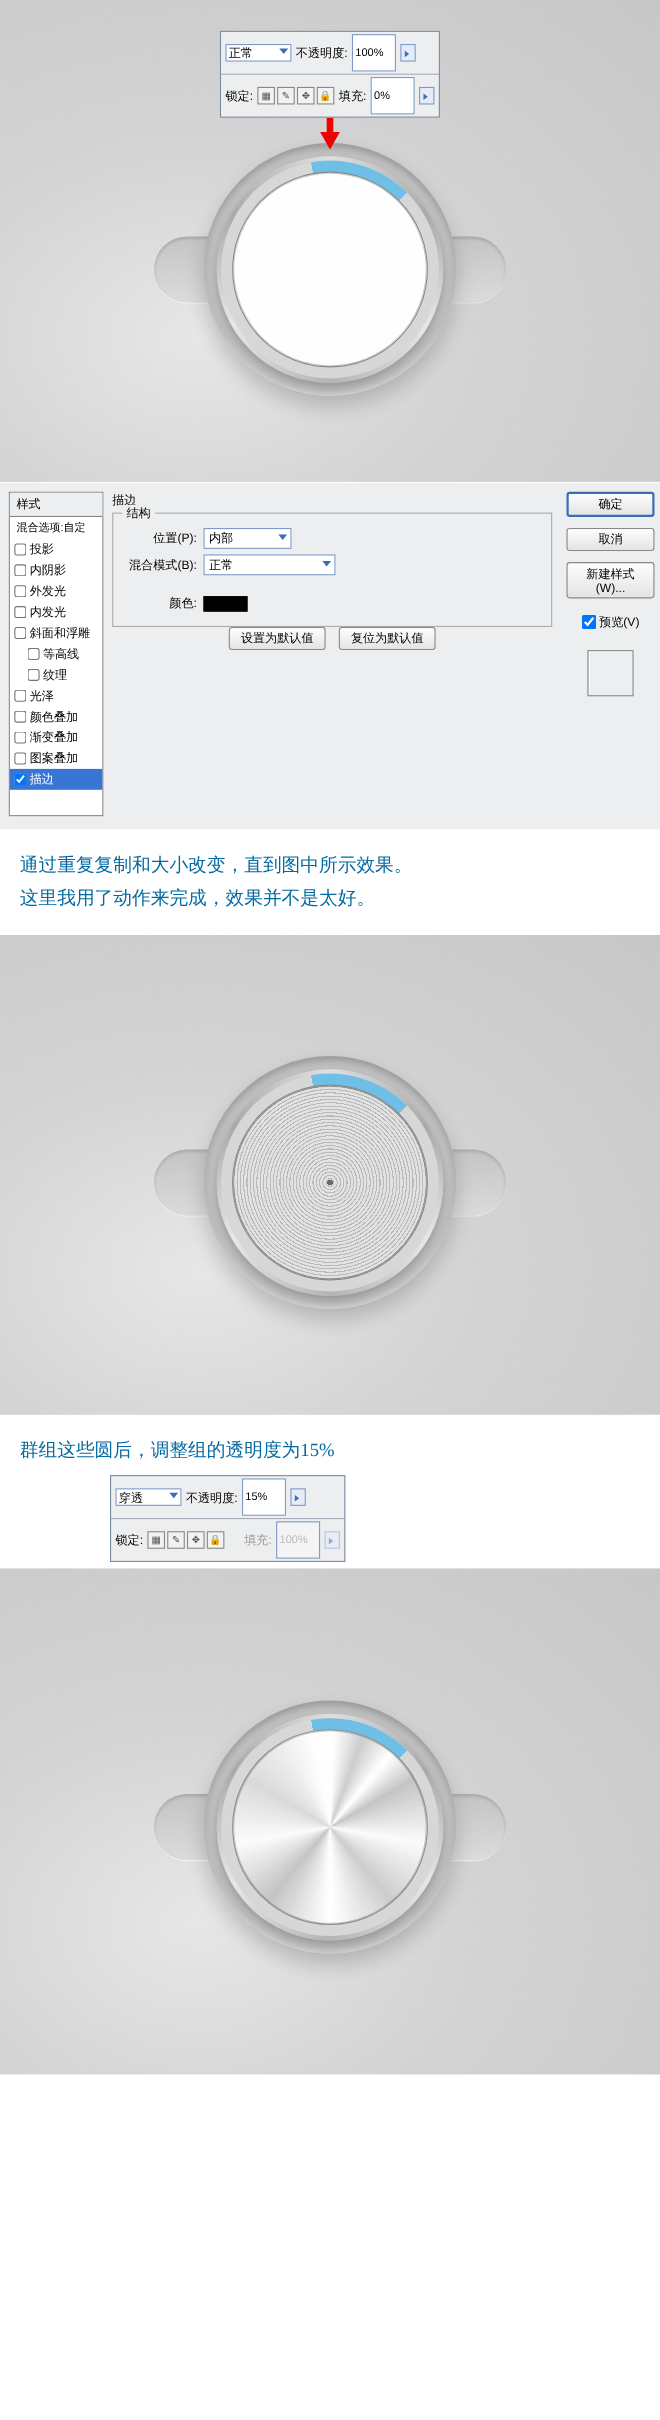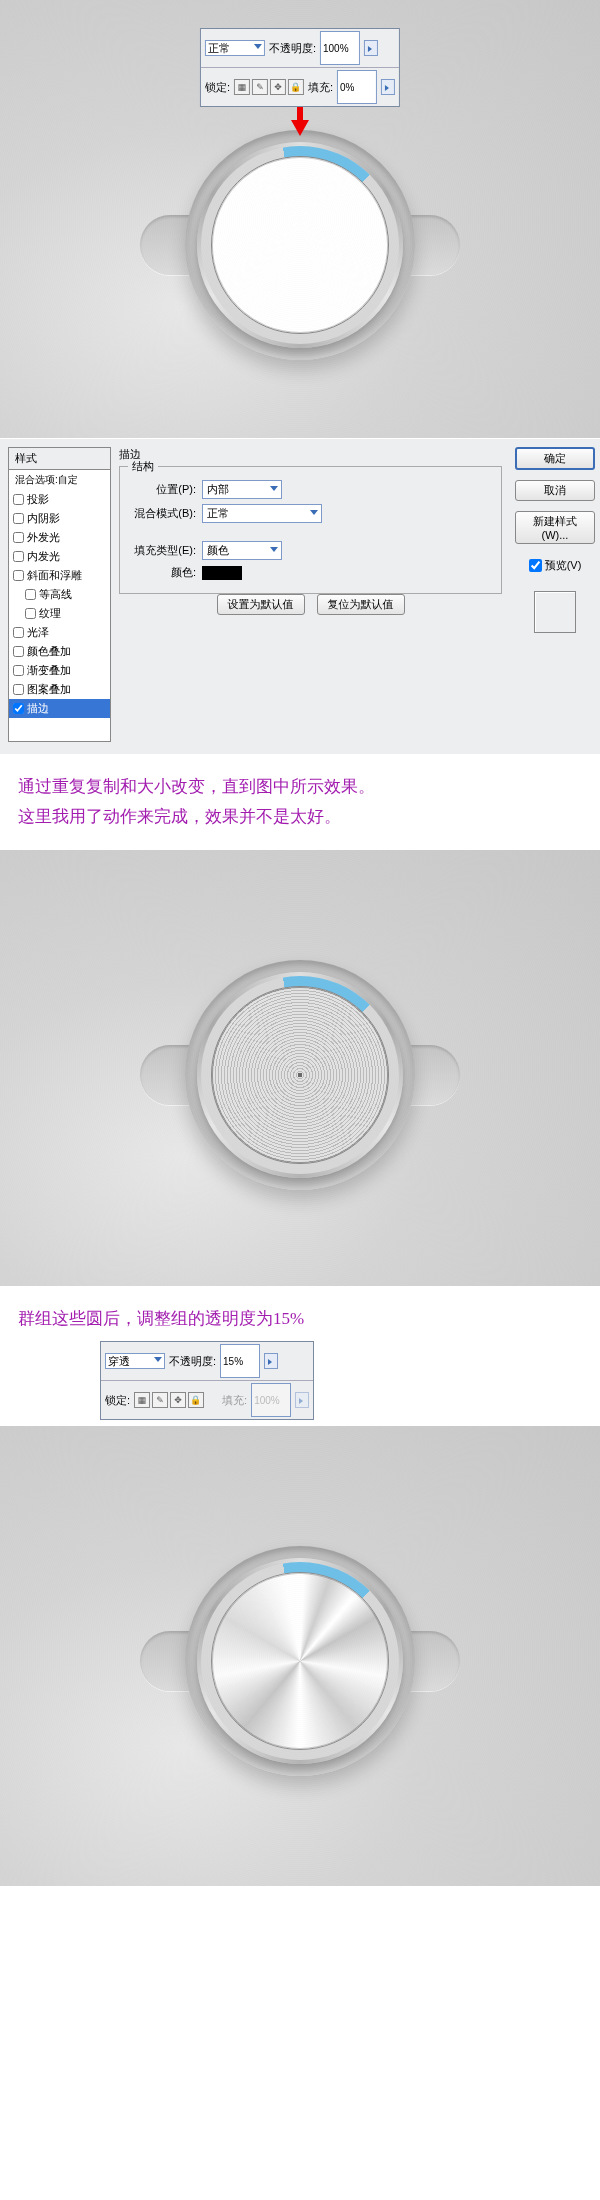--- a/index.html
+++ b/index.html
@@ -30,21 +30,21 @@
 .knob-ring{position:absolute;inset:12px;border-radius:50%;background:conic-gradient(from 0deg,#e0e0e0 0deg,#aaa 60deg,#e8e8e8 120deg,#b5b5b5 180deg,#e8e8e8 240deg,#aaa 300deg,#e0e0e0 360deg);box-shadow:0 4px 10px rgba(0,0,0,.25)}
 .knob-tick{position:absolute;inset:16px;border-radius:50%;background:#d8d8d8}
 .knob-arc{position:absolute;inset:0;border-radius:50%}
 .arc-blue{background:conic-gradient(from -10deg,#6fc0e8 0deg,#6fc0e8 55deg,transparent 55deg)}
 .knob-face{position:absolute;inset:26px;border-radius:50%;background:#fff;border:1px solid #888;box-shadow:inset 0 0 0 1px rgba(0,0,0,.2)}
 .knob-face.rings{background:radial-gradient(circle,#6a6a6a 0%,#6a6a6a 2%,transparent 2%),repeating-radial-gradient(circle,#bbb 0,#bbb 1px,#e3e3e3 1px,#e3e3e3 3px);background-color:#d0d0d0}
 .knob-face.brushed{background:conic-gradient(from 0deg,#fafafa 0deg,#c4c4c4 20deg,#f5f5f5 40deg,#bcbcbc 60deg,#f0f0f0 100deg,#c4c4c4 140deg,#f5f5f5 180deg,#bcbcbc 220deg,#f0f0f0 260deg,#d0d0d0 300deg,#fafafa 360deg);filter:brightness(1.05)}
 
 
 .dialog{display:flex;background:#eceef0;font-size:11px;border-top:1px solid #fff}
-.dlg-left{width:103px;border:1px solid #888;background:#fff;margin:8px 0 12px 8px}
+.dlg-left{width:86px;border:1px solid #888;background:#fff;margin:8px 0 12px 8px}
 .dlg-left-head{background:#eceef0;padding:3px 6px;border-bottom:1px solid #888}
 .dlg-sub{padding:3px 6px;font-size:10px}
 .dlg-item{display:flex;align-items:center;padding:2px 4px;gap:3px}
 .dlg-item input{width:11px;height:11px}
 .dlg-item.active{background:#3876d6;color:#fff}
 .dlg-mid{flex:1;padding:8px}
 .dlg-group{border:1px solid #aaa;padding:8px;position:relative;margin-top:4px}
 .dlg-group-title{position:absolute;top:-8px;left:8px;background:#eceef0;padding:0 4px}
 .dlg-row{display:flex;align-items:center;gap:6px;margin:5px 0;font-size:11px}
 .dlg-row label{width:68px;text-align:right}
@@ -56,21 +56,21 @@
 .dlg-num{border:1px solid #7e9ac8;background:#fff;width:36px;height:16px;padding:0 2px;text-align:right;font-size:10px}
 .swatch{width:40px;height:14px;border:1px solid #000;background:#000;display:inline-block}
 .dlg-btn{border:1px solid #888;background:linear-gradient(#fdfdfd,#e4e4e4);padding:2px 10px;border-radius:3px;font-size:11px}
 .dlg-right{width:90px;padding:8px;display:flex;flex-direction:column;gap:10px;align-items:center}
 .dlg-right .dlg-btn{width:80px;text-align:center}
 .dlg-right .dlg-btn.primary{border:2px solid #3a6db5}
 .preview-chk{display:flex;align-items:center;gap:3px;font-size:11px;margin-top:4px}
 .preview-box{width:42px;height:42px;border:1px solid #888;background:#eceef0;margin-top:8px;box-shadow:inset 1px 1px 0 #fff}
 
 
-.caption{padding:18px 18px;font-family:"SimSun","宋体",serif;font-size:17px;line-height:1.75;color:#a21caf;background:#fff}
+.caption{padding:18px 18px;font-family:"SimSun","宋体",serif;font-size:17px;line-height:1.75;color:#0369a1;background:#fff}
 
 </style>
 </head>
 <body>
 
 <div class="image-block metal-bg" style="height:438px">
   <div class="layers-panel">
     <div class="lp-row">
       <span class="lp-select">
           <span>正常</span>
@@ -174,24 +174,20 @@
       <div class="dlg-row">
         <label>位置(P):</label>
         <span class="dlg-select"><span>内部</span></span>
       </div>
       <div class="dlg-row">
         <label>混合模式(B):</label>
         <span class="dlg-select" style="min-width:120px"><span>正常</span></span>
       </div>
       <div style="height:8px"></div>
       <div class="dlg-row">
-        <label>填充类型(E):</label>
-        <span class="dlg-select"><span>颜色</span></span>
-      </div>
-      <div class="dlg-row">
         <label>颜色:</label>
         <span class="swatch"></span>
       </div>
     </div>
     <div style="display:flex;gap:12px;justify-content:center;">
       <button class="dlg-btn">设置为默认值</button>
       <button class="dlg-btn">复位为默认值</button>
     </div>
   </div>
   <div class="dlg-right">

